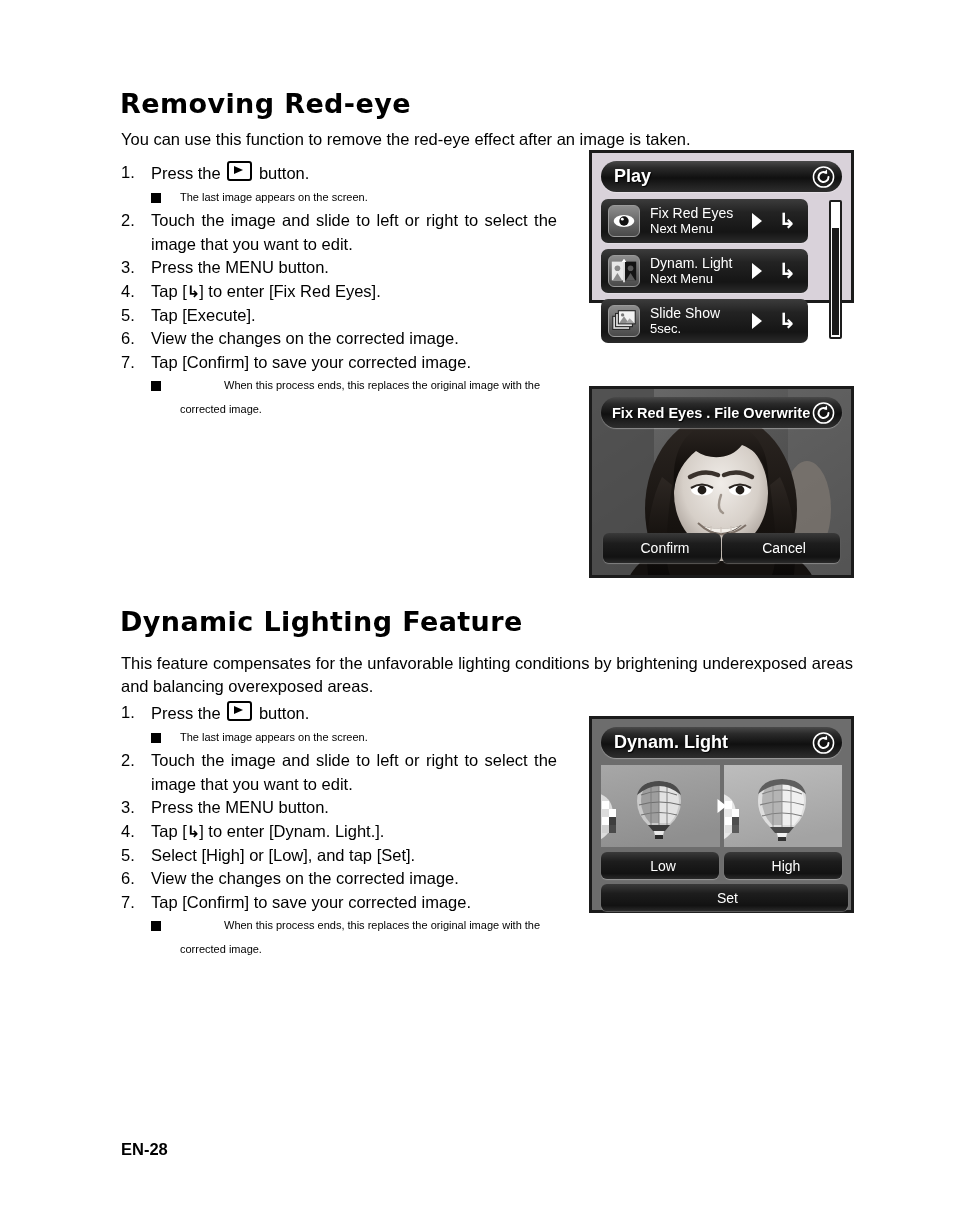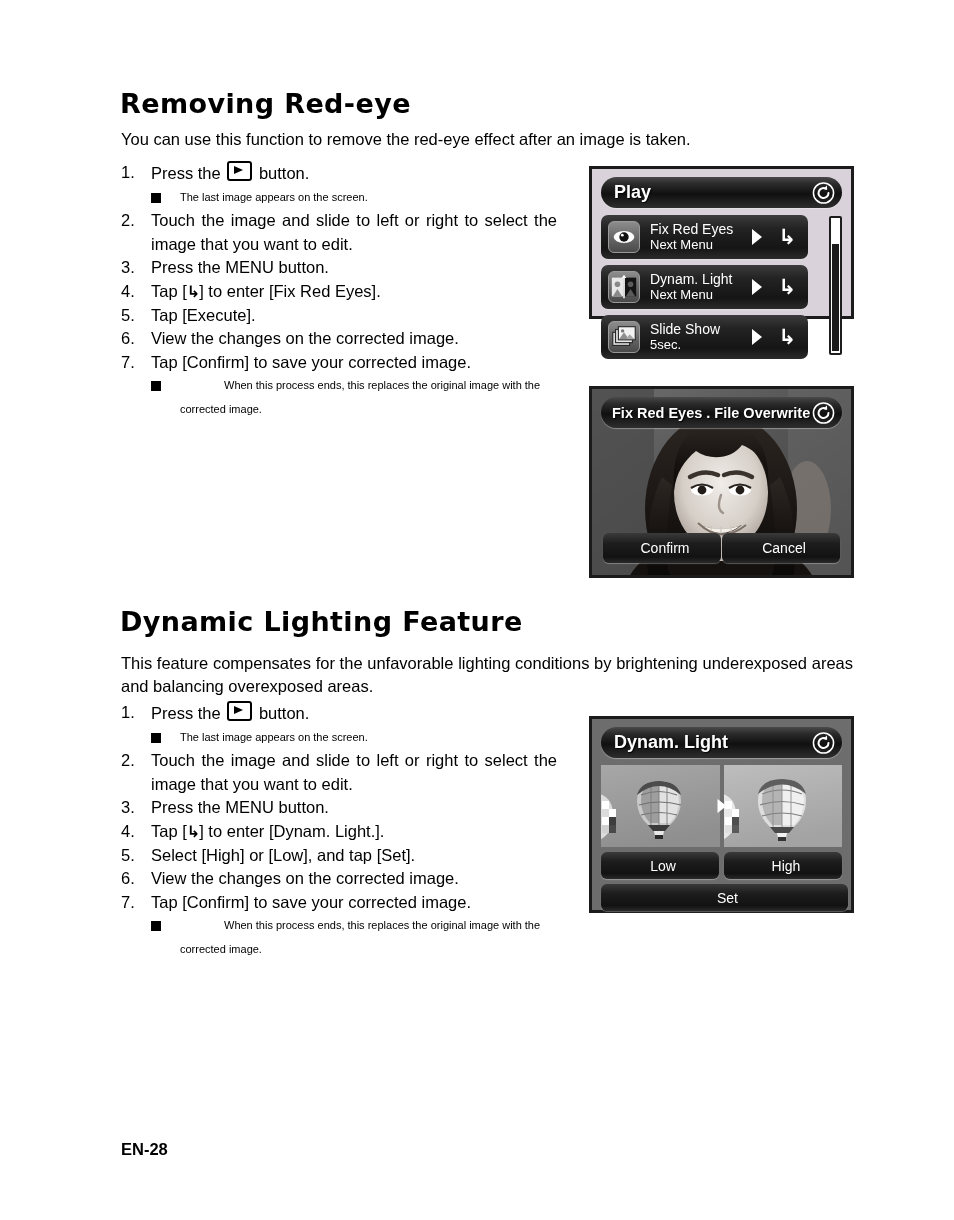--- a/index.html
+++ b/index.html
@@ -134,21 +134,21 @@
     font-weight: bold;
   }
 
   
   .screen {
     position: absolute;
     box-sizing: border-box;
     border: 3px solid #1b1b1b;
   }
   .screen-play {
-    left: 589px; top: 166px;
+    left: 589px; top: 150px;
     width: 265px; height: 153px;
     background: #d9d2da;
     padding: 8px 9px 7px 9px;
   }
   .screen-redeye {
     left: 589px; top: 386px;
     width: 265px; height: 192px;
     background: #2a2a2a;
     overflow: hidden;
   }

